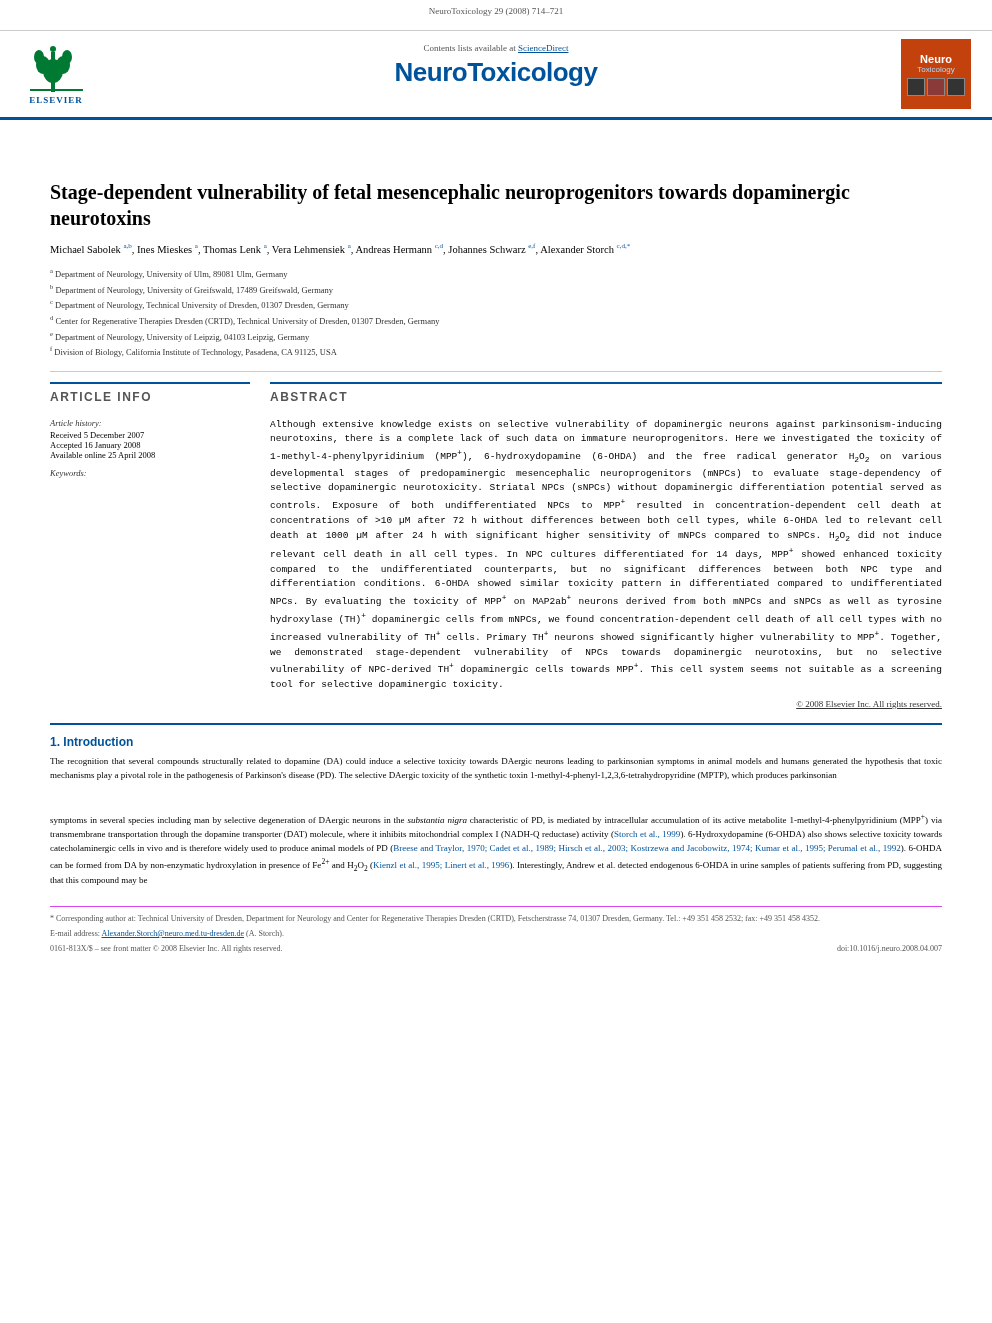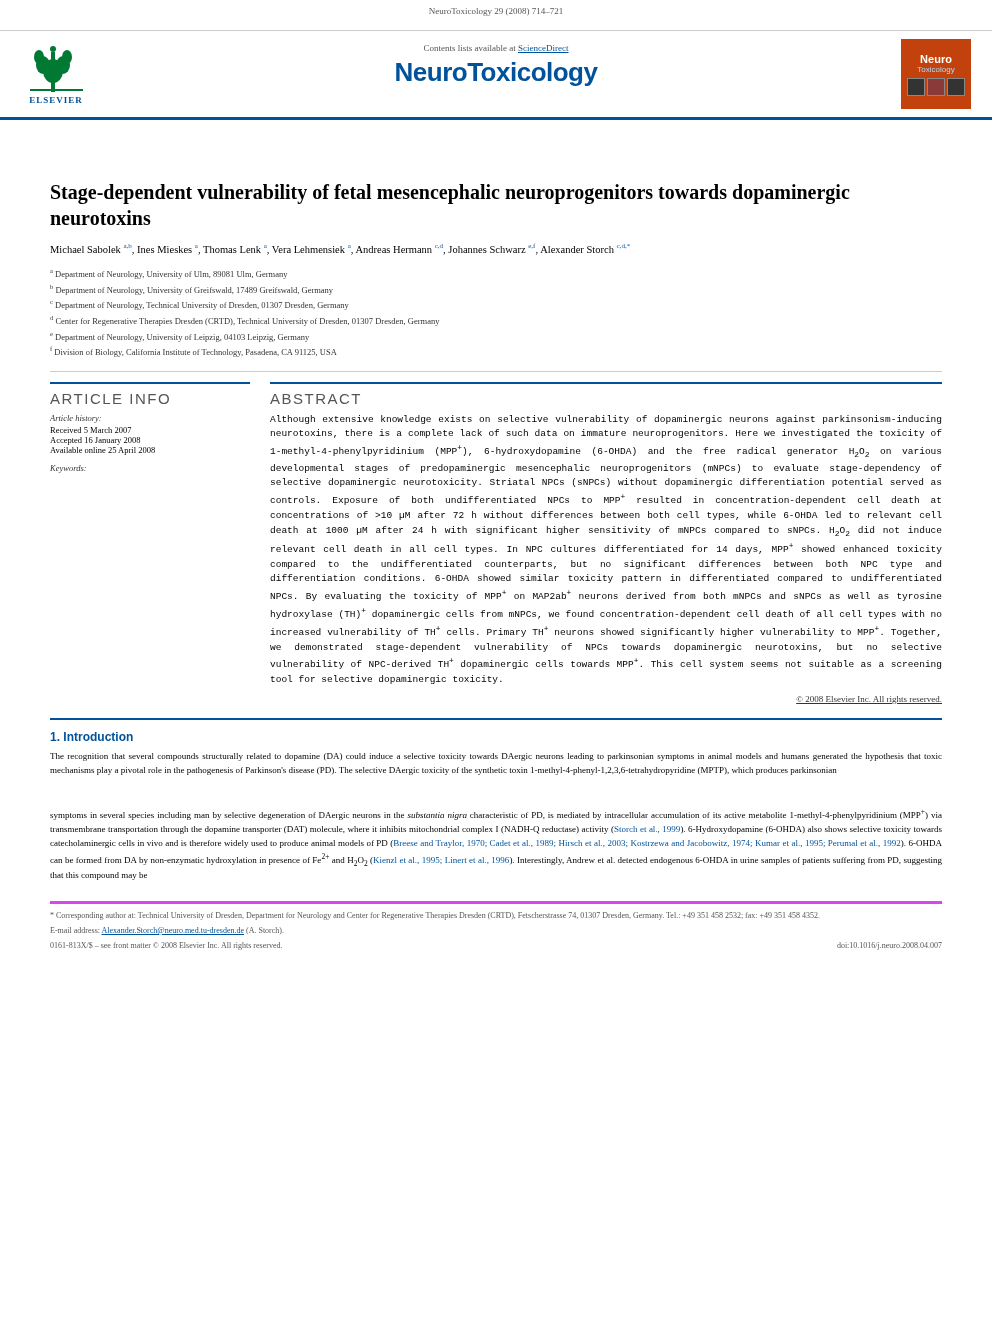--- a/index.html
+++ b/index.html
@@ -176,25 +176,25 @@
       width: 200px;
       flex-shrink: 0;
     }
 
     .col-right {
       flex: 1;
     }
 
     
     .section-label {
-      font-size: 15px;
-      font-weight: normal;
+      font-size: 12px;
+      font-weight: bold;
       letter-spacing: 1.5px;
       color: #555;
-      margin-bottom: 6px;
+      margin-bottom: 14px;
       font-family: Arial, sans-serif;
     }
 
     .article-info-box {
       border-top: 2px solid #00529b;
       padding-top: 6px;
     }
 
     .info-group {
       margin-bottom: 8px;
@@ -271,21 +271,21 @@
     }
 
     .body-col a, .body-col .ref-link {
       color: #00529b;
       text-decoration: none;
     }
 
     
     .page-footer {
       margin-top: 18px;
-      border-top: 3px solid #d946ef;
+      border-top: 1px solid #d946ef;
       padding-top: 6px;
       font-size: 8px;
       color: #555;
     }
 
     .footer-note {
       margin-bottom: 3px;
       line-height: 1.5;
     }
 
@@ -370,21 +370,21 @@
   <hr class="section-rule">
 
   <div class="two-col">
 
     <div class="col-left">
       <div class="article-info-box">
         <div class="section-label">ARTICLE INFO</div>
 
         <div class="info-group">
           <div class="info-label">Article history:</div>
-          <div class="info-value">Received 5 March 2007</div>
+          <div class="info-value">Received 5 December 2007</div>
           <div class="info-value">Accepted 16 January 2008</div>
           <div class="info-value">Available online 25 April 2008</div>
         </div>
 
         <div class="info-group">
           <div class="info-label">Keywords:</div>
         </div>
       </div>
     </div>
 

